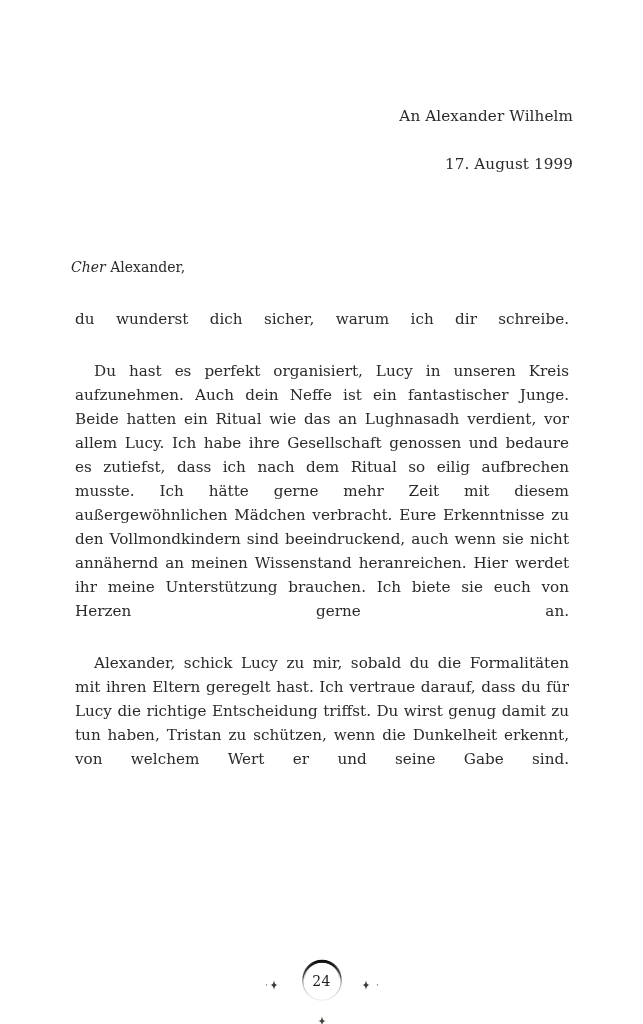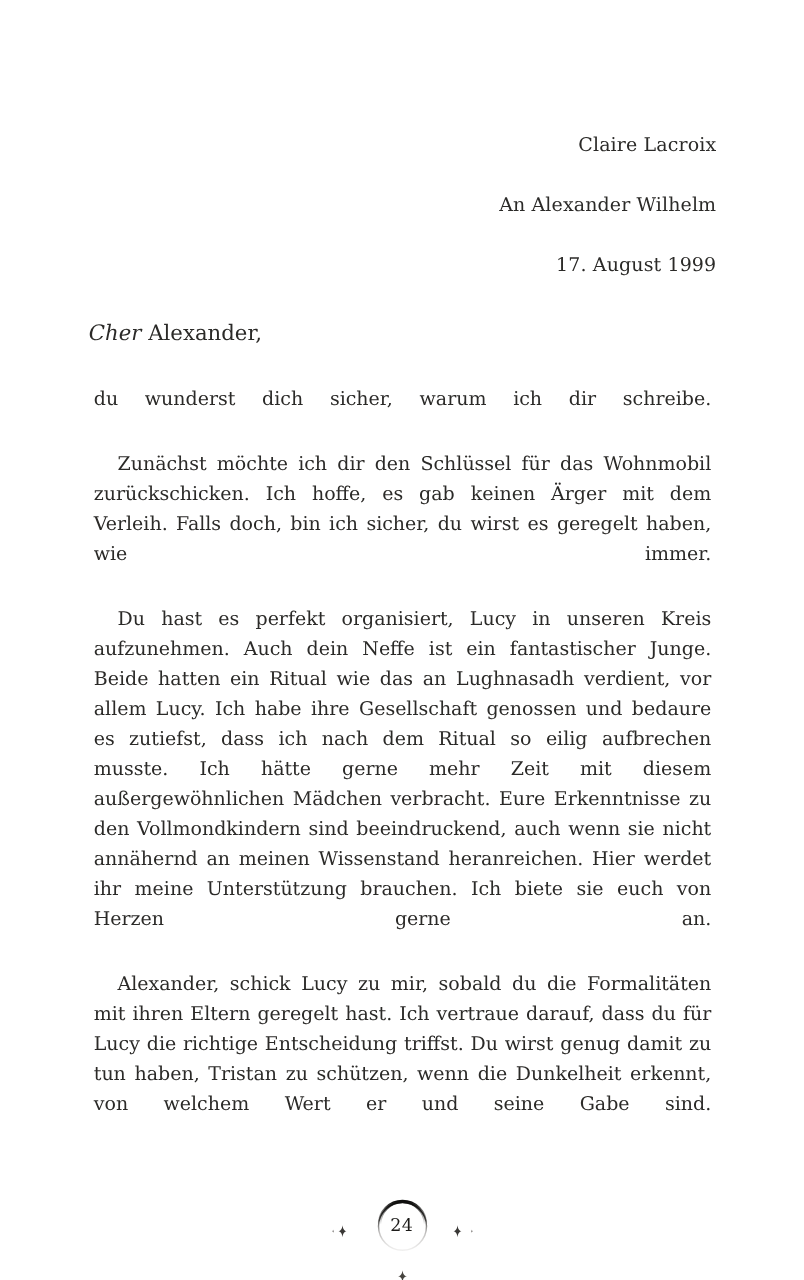--- a/index.html
+++ b/index.html
@@ -33,21 +33,21 @@
     letter-spacing: 0.1px;
     white-space: nowrap;
   }
 
   
   .salutation {
     position: absolute;
     left: 71px;
     top: 255px;
     width: 502px;
-    font-size: 17px;
+    font-size: 14px;
     line-height: 24px;
   }
   .salutation .cher {
     font-style: italic;
   }
 
   
   .body-text {
     position: absolute;
     left: 71px;
@@ -118,32 +118,30 @@
   .spark-left  { left: 6px;  top: 38px; }
   .spark-right { right: 6px; top: 38px; }
   .spark-bottom{ left: 50%; top: 74px; transform: translateX(-50%); }
 </style>
 </head>
 <body>
 
 <div class="page">
 
   <div class="letter-head">
-    <div class="head-line">Claire Lacroix</div>
     <div class="head-line">An Alexander Wilhelm</div>
     <div class="head-line">17. August 1999</div>
   </div>
 
   <div class="salutation">
     <span class="cher">Cher</span><span> Alexander,</span>
   </div>
 
   <div class="body-text">
       <p>du wunderst dich sicher, warum ich dir schreibe.</p>
-      <p class="indented">Zunächst möchte ich dir den Schlüssel für das Wohnmobil zurückschicken. Ich hoffe, es gab keinen Ärger mit dem Verleih. Falls doch, bin ich sicher, du wirst es geregelt haben, wie immer.</p>
       <p class="indented">Du hast es perfekt organisiert, Lucy in unseren Kreis aufzunehmen. Auch dein Neffe ist ein fantastischer Junge. Beide hatten ein Ritual wie das an Lughnasadh verdient, vor allem Lucy. Ich habe ihre Gesellschaft genossen und bedaure es zutiefst, dass ich nach dem Ritual so eilig aufbrechen musste. Ich hätte gerne mehr Zeit mit diesem außergewöhnlichen Mädchen verbracht. Eure Erkenntnisse zu den Vollmondkindern sind beeindruckend, auch wenn sie nicht annähernd an meinen Wissenstand heranreichen. Hier werdet ihr meine Unterstützung brauchen. Ich biete sie euch von Herzen gerne an.</p>
       <p class="indented">Alexander, schick Lucy zu mir, sobald du die Formalitäten mit ihren Eltern geregelt hast. Ich vertraue darauf, dass du für Lucy die richtige Entscheidung triffst. Du wirst genug damit zu tun haben, Tristan zu schützen, wenn die Dunkelheit erkennt, von welchem Wert er und seine Gabe sind.</p>
     </div>
 
   <div class="folio">
     <div class="folio-inner">
 
       <svg class="moon-ring" viewBox="0 0 46 46">
         <defs>
           <linearGradient id="moonfade" x1="0" y1="0" x2="0" y2="1">

